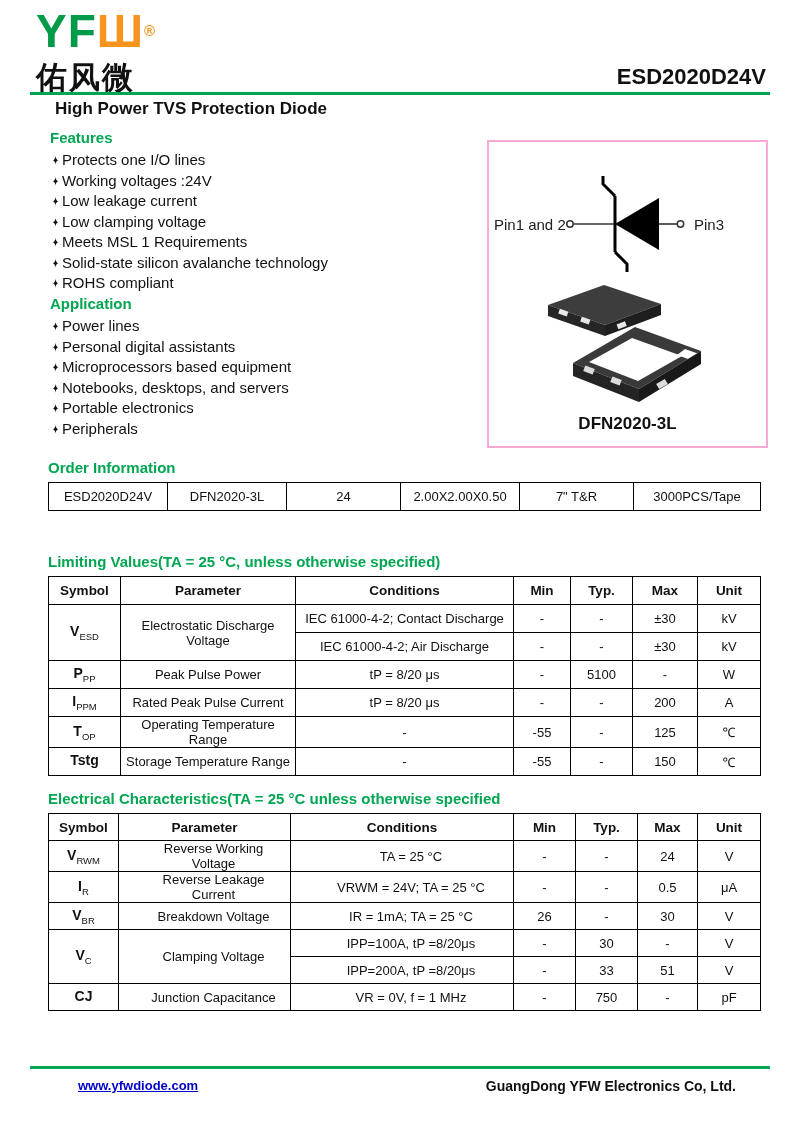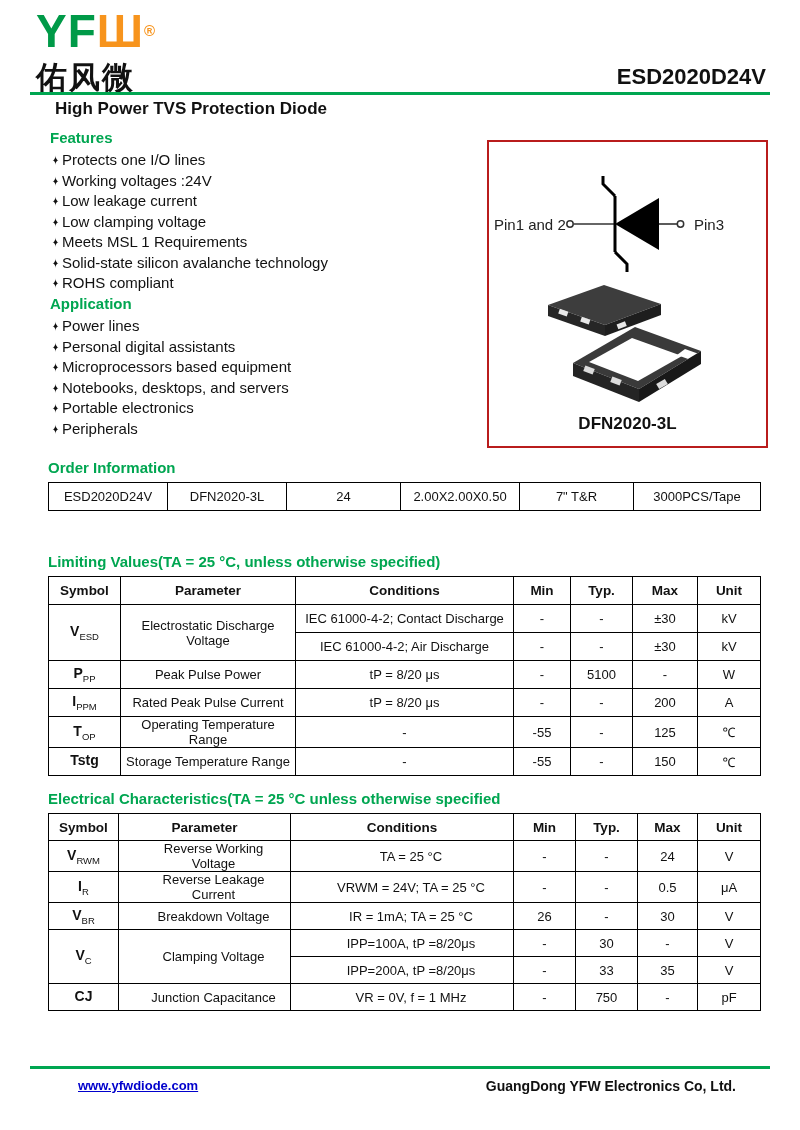--- a/index.html
+++ b/index.html
@@ -25,21 +25,21 @@
   .sec-heading { color:#00A651; font-weight:800; font-size:15px; }
   .features { position:absolute; left:50px; top:129px; width:430px; }
   .application { position:absolute; left:50px; top:295px; width:430px; }
   ul.plain { list-style:none; margin-top:4px; }
   ul.plain li { font-size:15px; line-height:19.5px; color:#111; }
   .bullet { display:inline-block; transform:scaleX(.6); font-size:13px; margin-right:1px; }
 
   
   .diagram-box {
     position:absolute; left:487px; top:140px; width:281px; height:308px;
-    border:2px solid #b91c1c; background:#fff;
+    border:2px solid #f9a8d4; background:#fff;
   }
   .pin-label { position:absolute; font-size:15px; color:#222; }
   .pin-left { left:5px; top:74px; }
   .pin-right { left:205px; top:74px; }
   .symbol-svg { position:absolute; left:0; top:30px; }
   .package-svg { position:absolute; left:0; top:135px; }
   .pkg-label { position:absolute; left:0; top:272px; width:100%; text-align:center;
     font-size:17px; font-weight:800; }
 
   
@@ -296,21 +296,21 @@
       <td class="left">IPP=100A, tP =8/20μs</td>
       <td>-</td>
       <td>30</td>
       <td>-</td>
       <td>V</td>
     </tr>
     <tr>
       <td class="left">IPP=200A, tP =8/20μs</td>
       <td>-</td>
       <td>33</td>
-      <td>35</td>
+      <td>51</td>
       <td>V</td>
     </tr>
     <tr>
       <td class="sym"><span>CJ</span><sub></sub></td>
       <td class="left">Junction Capacitance</td>
       <td class="left">VR = 0V, f = 1 MHz</td>
       <td>-</td>
       <td>750</td>
       <td>-</td>
       <td>pF</td>

